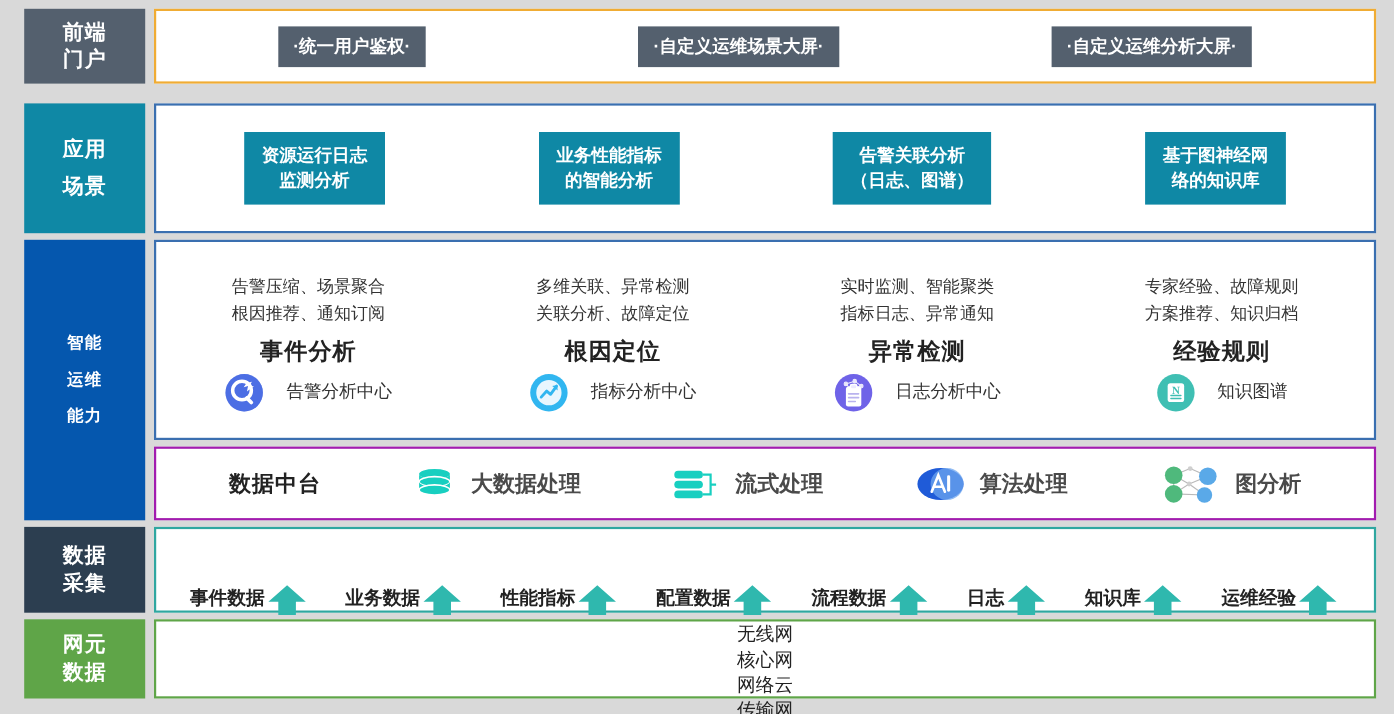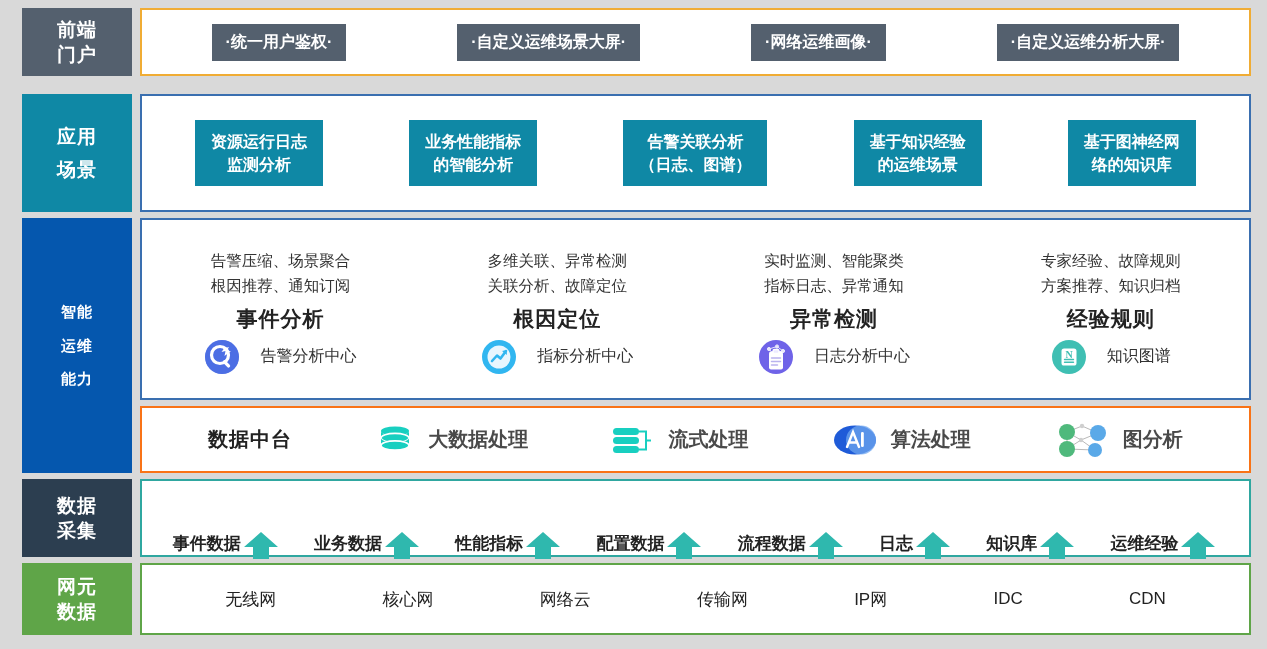--- a/index.html
+++ b/index.html
@@ -58,21 +58,21 @@
   .cap-col{
     flex:1;display:flex;flex-direction:column;align-items:center;justify-content:center;
     padding-top:6px;
   }
   .cap-line{font-size:15.5px;color:#333;line-height:1.55;white-space:nowrap;}
   .cap-title{font-size:21px;font-weight:bold;color:#222;margin:7px 0 6px;letter-spacing:1px;}
   .cap-prod{display:flex;align-items:center;gap:20px;}
   .cap-prod-label{font-size:16px;color:#333;white-space:nowrap;}
 
   #dataplat-box{
-    flex:1;margin-top:6px;border:2px solid #f97316;background:#fff;box-sizing:border-box;
+    flex:1;margin-top:6px;border:2px solid #a21caf;background:#fff;box-sizing:border-box;
     display:flex;align-items:center;justify-content:space-around;padding:0 25px;
   }
   .dp-title{font-size:20px;font-weight:bold;color:#222;letter-spacing:1px;white-space:nowrap;}
   .dp-item{display:flex;align-items:center;gap:12px;}
   .dp-label{font-size:20px;font-weight:bold;color:#4a4a4a;white-space:nowrap;}
 
   
   #row-collect{top:479px;height:78px;}
   #row-collect .side{width:110px;margin-left:22px;background:#2c3e50;font-size:19px;}
   #row-collect .panel{
@@ -80,40 +80,39 @@
     display:flex;align-items:stretch;justify-content:space-around;padding:0 14px;
   }
   .collect-item{display:flex;flex-direction:row;align-items:center;justify-content:flex-start;padding-top:7px;margin-top:47px;}
   .collect-label{font-size:17px;font-weight:bold;color:#222;white-space:nowrap;margin-bottom:4px;}
 
   
   #row-ne{top:563px;height:72px;}
   #row-ne .side{width:110px;margin-left:22px;background:#5fa548;font-size:19px;}
   #row-ne .panel{
     width:1111px;margin-left:8px;border:2px solid #5fa548;
-    display:flex;align-items:center;justify-content:space-around;padding:0 30px;
+    display:flex;align-items:center;justify-content:space-around;padding:0 30px;flex-direction:column;
   }
   .ne-label{font-size:17px;color:#222;white-space:nowrap;}
 
   svg{display:block;}
 </style>
 </head>
 <body>
 
 <div class="page">
 
   <div class="row" id="row-portal">
     <div class="side">
       <span>前端</span>
       <span>门户</span>
     </div>
     <div class="panel">
       <div class="portal-chip">·统一用户鉴权·</div>
       <div class="portal-chip">·自定义运维场景大屏·</div>
-      <div class="portal-chip">·网络运维画像·</div>
       <div class="portal-chip">·自定义运维分析大屏·</div>
     </div>
   </div>
 
   <div class="row" id="row-app">
     <div class="side">
       <span>应用</span>
       <span>场景</span>
     </div>
     <div class="panel">
@@ -121,24 +120,20 @@
         <div>资源运行日志</div>
         <div>监测分析</div>
       </div>
       <div class="app-chip">
         <div>业务性能指标</div>
         <div>的智能分析</div>
       </div>
       <div class="app-chip">
         <div>告警关联分析</div>
         <div>（日志、图谱）</div>
-      </div>
-      <div class="app-chip">
-        <div>基于知识经验</div>
-        <div>的运维场景</div>
       </div>
       <div class="app-chip">
         <div>基于图神经网</div>
         <div>络的知识库</div>
       </div>
     </div>
   </div>
 
   <div class="row" id="row-aiops">
     <div class="side">

